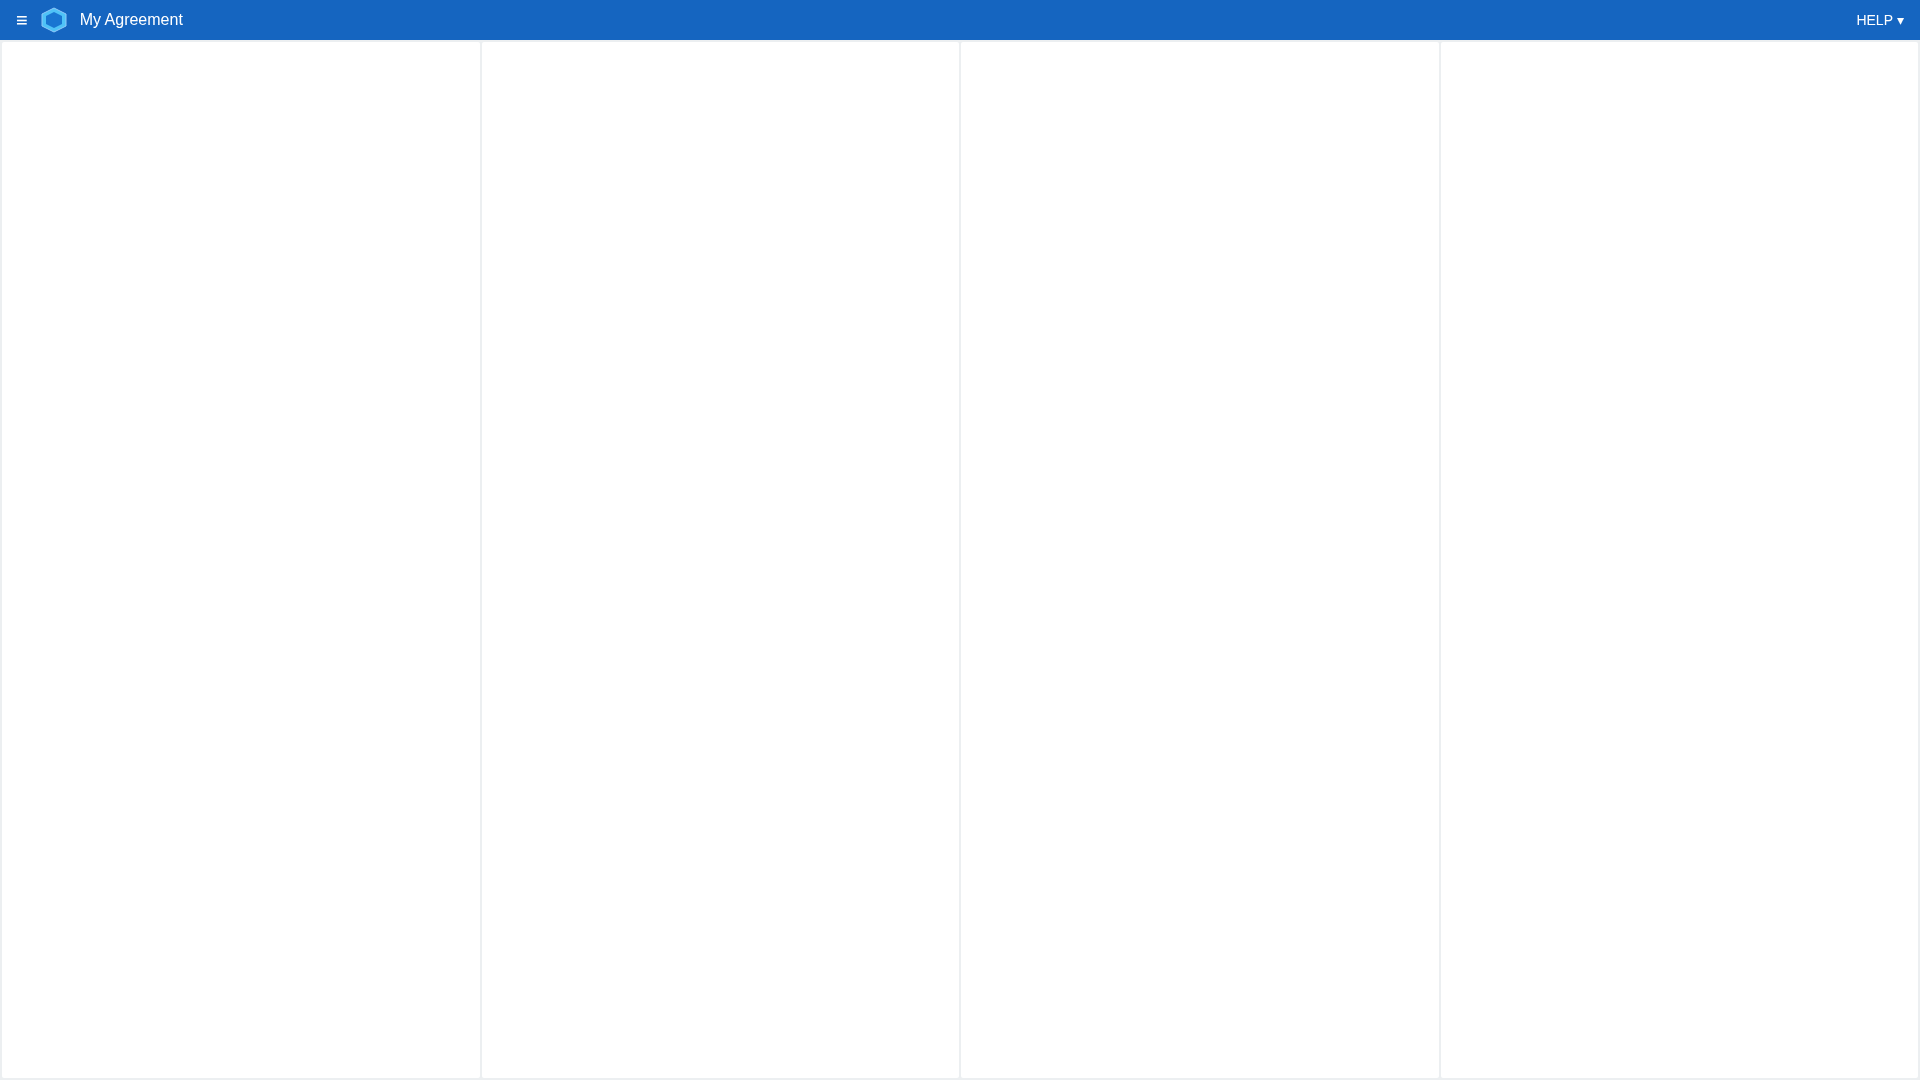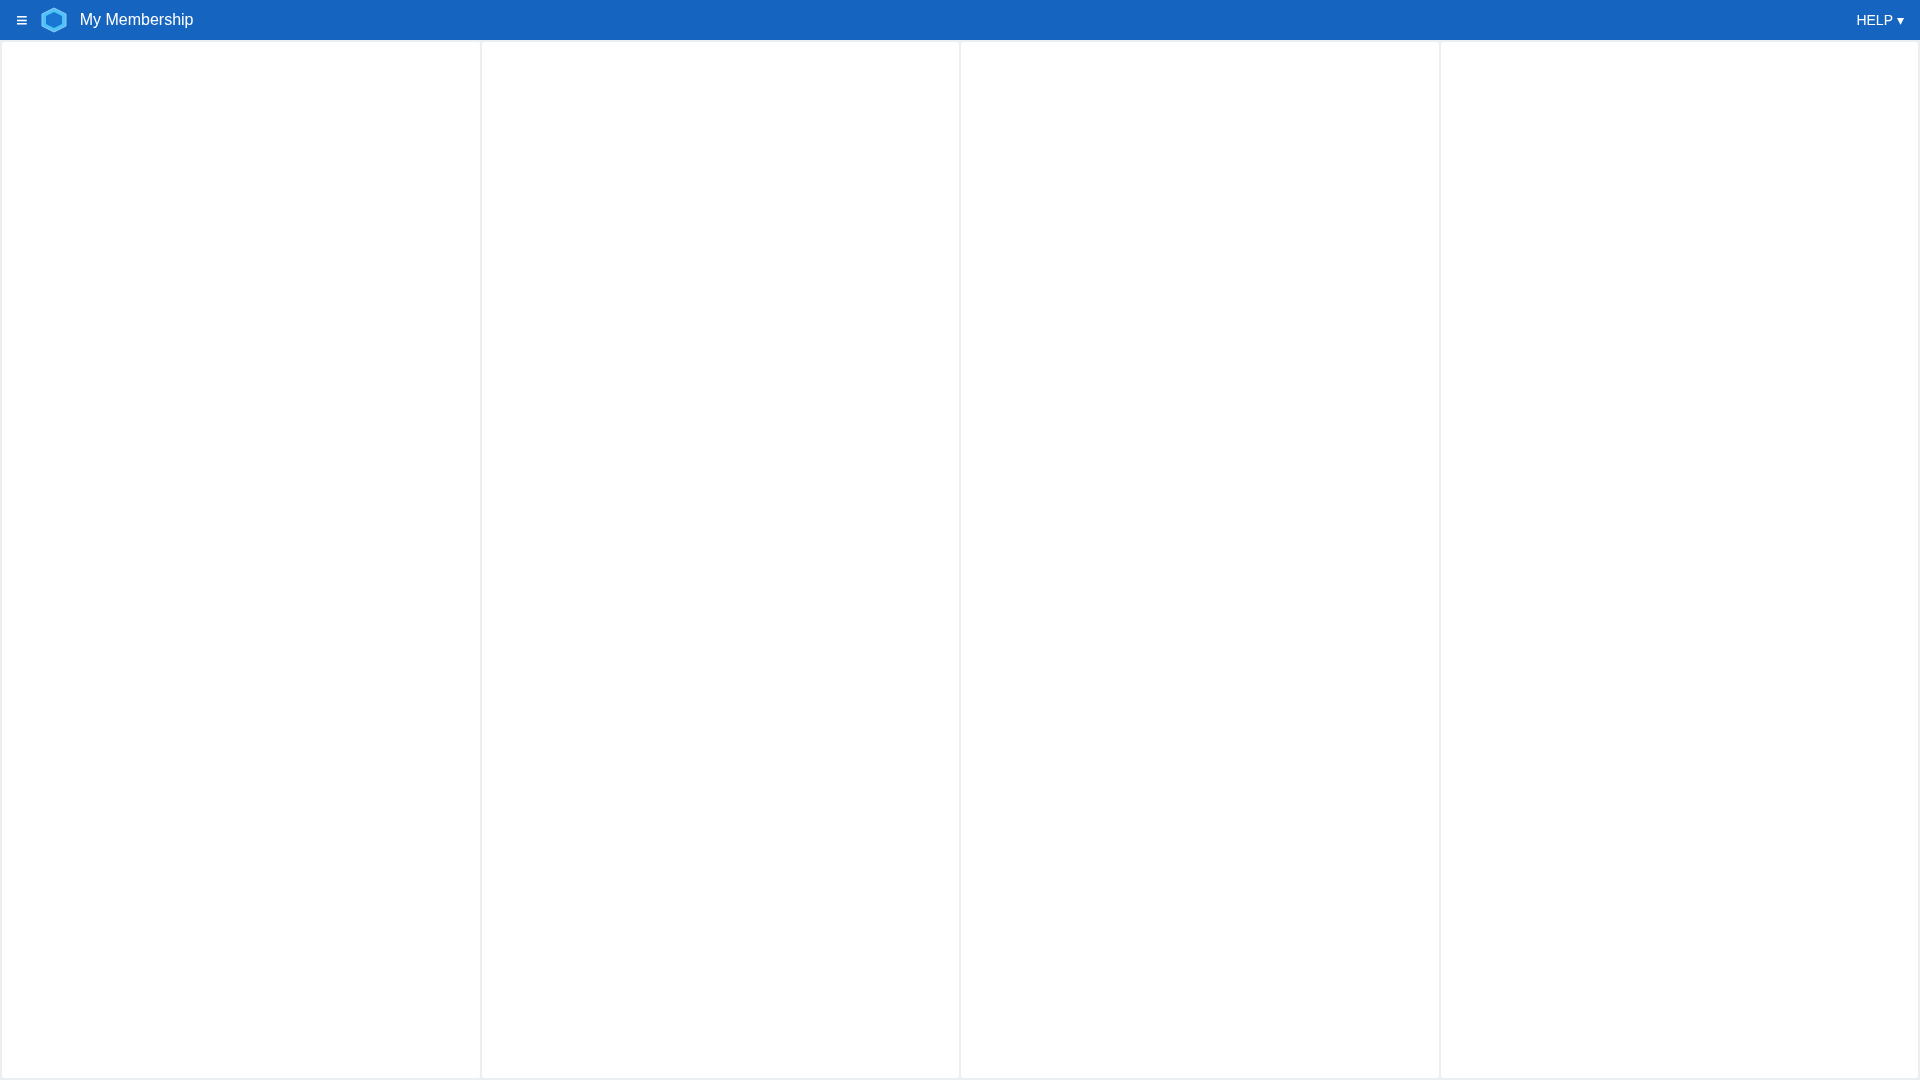--- a/index.html
+++ b/index.html
@@ -266,21 +266,21 @@
 </head>
 <body>
 
 <div class="top-nav">
   <div class="top-nav-left">
     <span class="hamburger-icon">≡</span>
     <svg class="top-nav-logo" viewBox="0 0 28 28" fill="none">
       <polygon points="14,2 26,8 26,20 14,26 2,20 2,8" fill="#4fc3f7" stroke="#90caf9" stroke-width="1"></polygon>
       <polygon points="14,6 22,10 22,18 14,22 6,18 6,10" fill="#1976d2"></polygon>
     </svg>
-    <span class="top-nav-title">My Membership</span>
+    <span class="top-nav-title">My Agreement</span>
   </div>
   <div class="top-nav-right">
     <span>HELP</span>
     <span>▾</span>
   </div>
 </div>
 
 <div class="bg-page">
   <div class="bg-columns">
     <div class="bg-col"></div>

